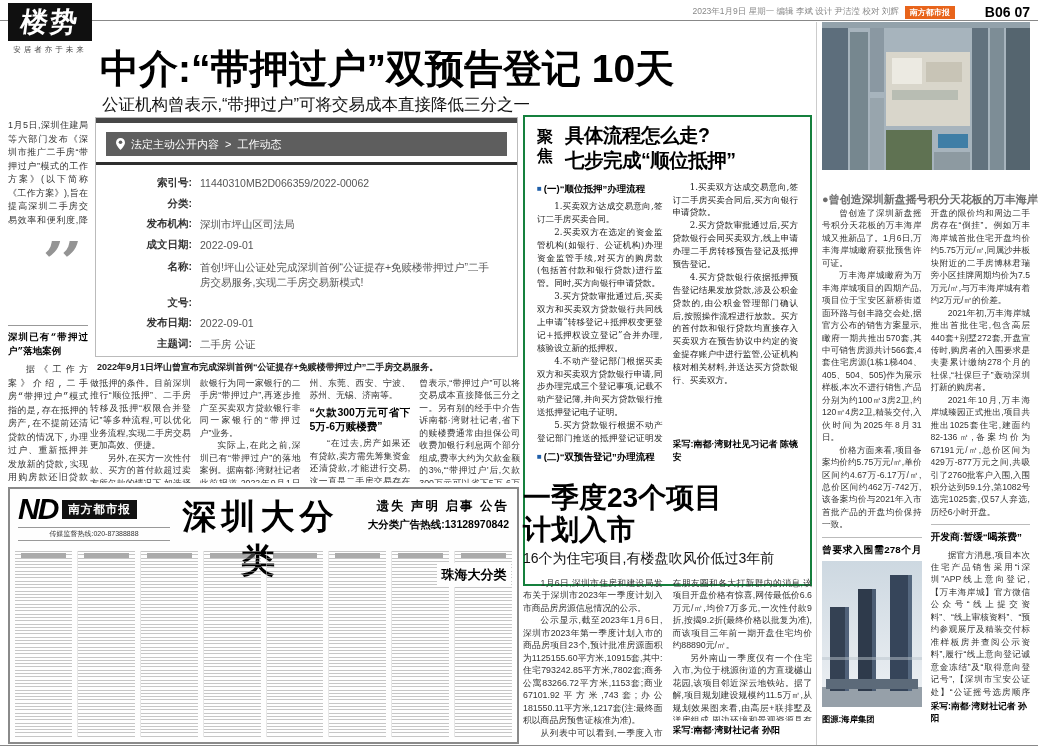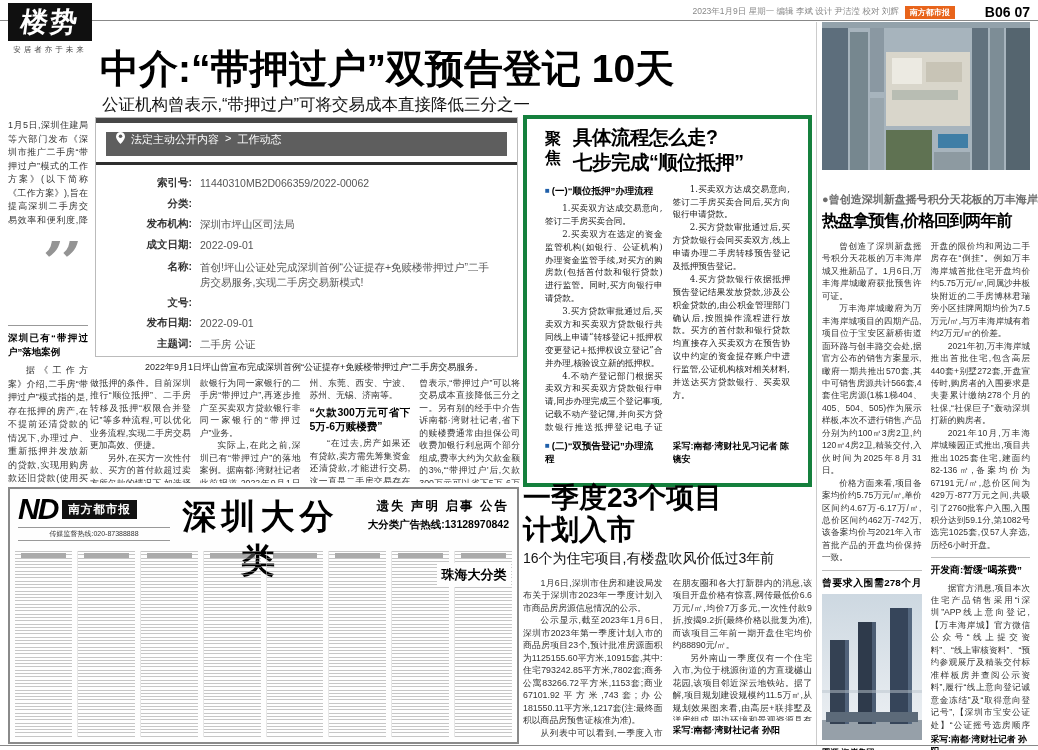--- a/index.html
+++ b/index.html
@@ -23,47 +23,47 @@
   .headline{position:absolute;left:100px;top:42px;margin:0;font-size:39px;font-weight:900;color:#000;
             white-space:nowrap;letter-spacing:0;}
   .subhead{position:absolute;left:102px;top:94px;font-size:16.5px;font-weight:500;color:#111;white-space:nowrap;}
 
   
   .leftcol{position:absolute;left:8px;top:119px;width:80px;height:367px;overflow:hidden;
            font-size:9px;line-height:1.5;text-align:justify;color:#333;display:flex;flex-direction:column;}
   .intro{margin:0;max-height:106px;overflow:hidden;}
   .bigquote{font-family:"DejaVu Serif",serif;font-size:92px;color:#949494;line-height:.62;
             height:62px;text-align:right;margin:16px 2px 0 0;overflow:hidden;}
-  .s1block{margin-top:auto;}
+  .s1block{margin-top:auto;font-family:Liberation Mono, monospace;}
   .s1title{font-weight:bold;font-size:9.5px;color:#000;border-top:1px solid #999;padding-top:5px;margin:0 0 5px;}
   .plist p,.cont p{margin:0;text-indent:2em;}
   .cont p:first-child{text-indent:0;}
   .s1body{max-height:122px;overflow:hidden;}
 
   
   .docshot{position:absolute;left:95px;top:117px;width:423px;height:240px;border:1px solid #bbb;
            background:#fff;overflow:hidden;box-sizing:border-box;}
   .doc-topstrip{height:5px;background:#474747;}
   .doc-crumbbar{margin:9px 10px 0;background:#5e5e5e;color:#fff;font-size:11px;height:24px;
-                display:flex;align-items:flex-start;gap:6px;padding:0 10px;}
+                display:flex;align-items:center;gap:6px;padding:0 10px;}
   .doc-rule{margin:6px 0 0;height:3px;background:#2e2e2e;}
   .doc-fields{padding:11px 18px 0;font-size:10.5px;}
   .doc-row{display:flex;margin-bottom:6px;}
   .doc-label{width:78px;text-align:right;font-weight:bold;color:#333;flex-shrink:0;}
   .doc-value{color:#555;margin-left:8px;line-height:1.45;}
-  .doccaption{position:absolute;left:97px;top:361px;width:421px;font-size:9px;font-weight:normal;color:#222;margin-left:48px;}
+  .doccaption{position:absolute;left:97px;top:361px;width:421px;font-size:9px;font-weight:bold;color:#222;}
 
   
   .leadcols{position:absolute;left:90px;top:377px;width:430px;height:106px;display:flex;gap:9px;}
   .lcol{flex:1;overflow:hidden;font-size:8.8px;line-height:1.42;text-align:justify;color:#333;}
   .colsub{font-weight:bold;font-size:10.5px;color:#000;margin:4px 0;line-height:1.3;}
 
   
-  .focusbox{position:absolute;left:523px;top:115px;width:289px;height:372px;border:4px solid #15803d;
-            padding:6px 18px;box-sizing:border-box;}
+  .focusbox{position:absolute;left:523px;top:115px;width:289px;height:471px;border:2px solid #15803d;
+            padding:6px 12px;box-sizing:border-box;}
   .focushead{display:flex;gap:9px;margin-bottom:7px;}
   .focuslabel{width:19px;font-size:16px;font-weight:900;line-height:1.2;word-break:break-all;color:#000;margin-top:4px;}
   .focustitle{font-size:19.5px;font-weight:900;color:#000;line-height:1.3;letter-spacing:-.5px;}
   .focuscols{display:flex;gap:10px;height:283px;}
   .fcol{flex:1;display:flex;flex-direction:column;overflow:hidden;}
   .ftext{flex:1;overflow:hidden;font-size:8.6px;line-height:1.5;text-align:justify;color:#222;
          font-family:"DejaVu Serif",serif;}
   .ftext p{margin:0;text-indent:2em;}
   .fsub{font-family:"Liberation Sans",sans-serif;font-weight:bold;font-size:9.5px;color:#000;margin:1px 0 4px;}
   .fsub .bullet{color:#1f5fa9;margin-right:2px;font-size:8px;vertical-align:1px;}
@@ -293,21 +293,20 @@
       <rect x="70" y="36" width="30" height="26" fill="#eceae2"></rect>
       <rect x="104" y="40" width="36" height="20" fill="#c8c4b6"></rect>
       <rect x="70" y="68" width="66" height="10" fill="#b8bdb3"></rect>
       <rect x="64" y="108" width="46" height="40" fill="#5f7252"></rect>
       <rect x="116" y="112" width="30" height="14" fill="#3f7ea6"></rect>
       <rect x="112" y="130" width="36" height="18" fill="#8d9aa1"></rect>
       <rect x="48" y="76" width="14" height="72" fill="#98a5ad"></rect>
       <rect x="0" y="0" width="208" height="6" fill="#93a2ab"></rect>
     </svg>
     <div class="hkicker">●曾创造深圳新盘摇号积分天花板的万丰海岸城又推新品</div>
-    <div class="hheadline">热盘拿预售,价格回到两年前</div>
     <div class="hcols">
       <div class="hcol">
         <div class="htext">
           <div>
               <p>曾创造了深圳新盘摇号积分天花板的万丰海岸城又推新品了。1月6日,万丰海岸城瞰府获批预售许可证。</p>
               <p>万丰海岸城瞰府为万丰海岸城项目的四期产品,项目位于宝安区新桥街道面环路与创丰路交会处,据官方公布的销售方案显示,瞰府一期共推出570套,其中可销售房源共计566套,4套住宅房源(1栋1梯404、405、504、505)作为展示样板,本次不进行销售,产品分别为约100㎡3房2卫,约120㎡4房2卫,精装交付,入伙时间为2025年8月31日。</p>
               <p>价格方面来看,项目备案均价约5.75万元/㎡,单价区间约4.67万-6.17万/㎡,总价区间约462万-742万,该备案均价与2021年入市首批产品的开盘均价保持一致。</p>
             </div>
           <div class="hsub">曾要求入围需278个月社保</div>
 

